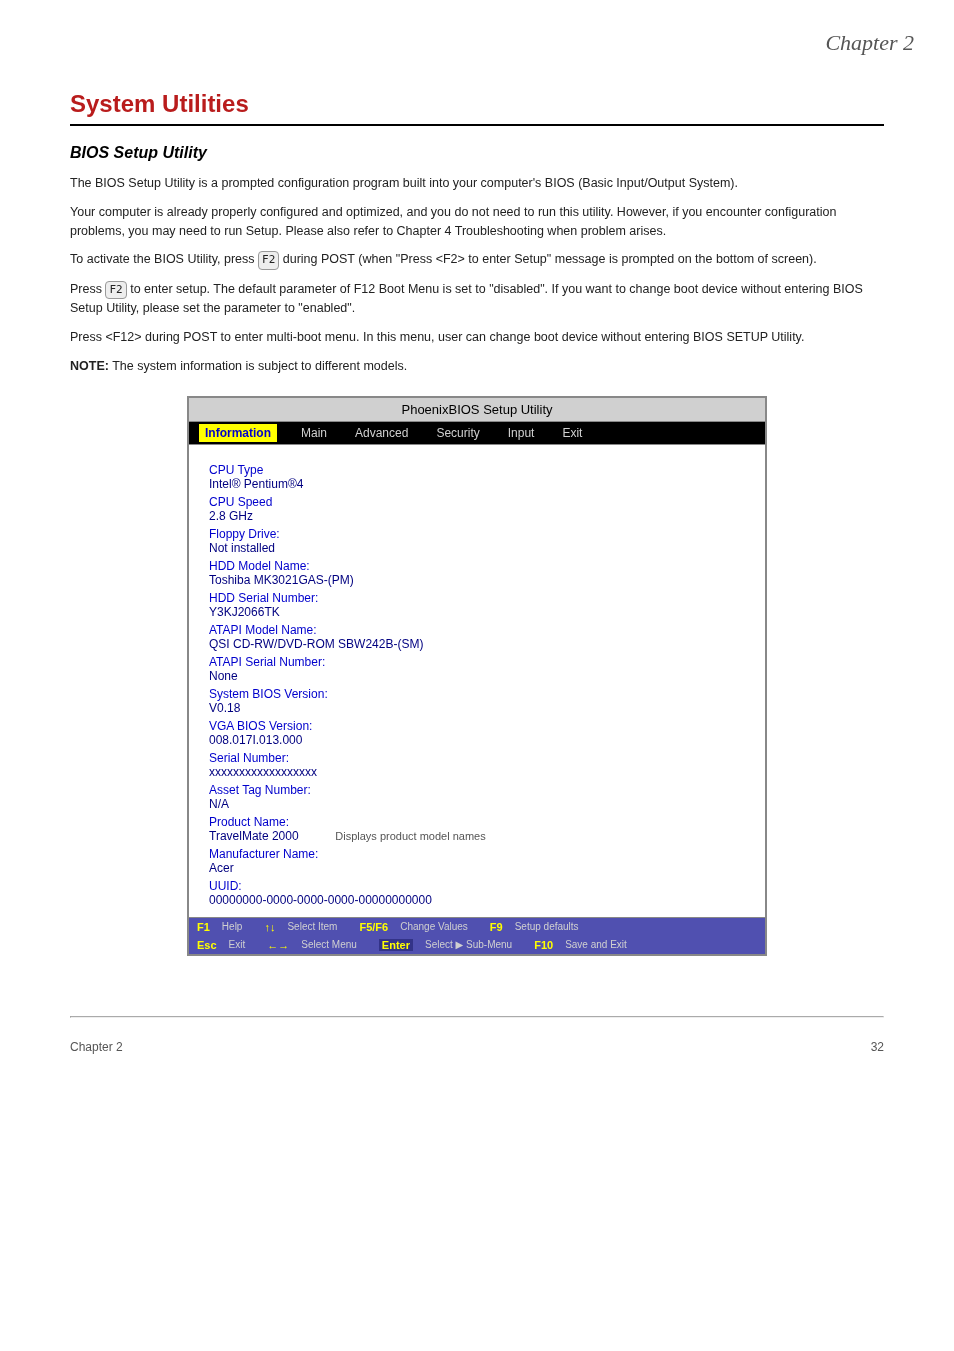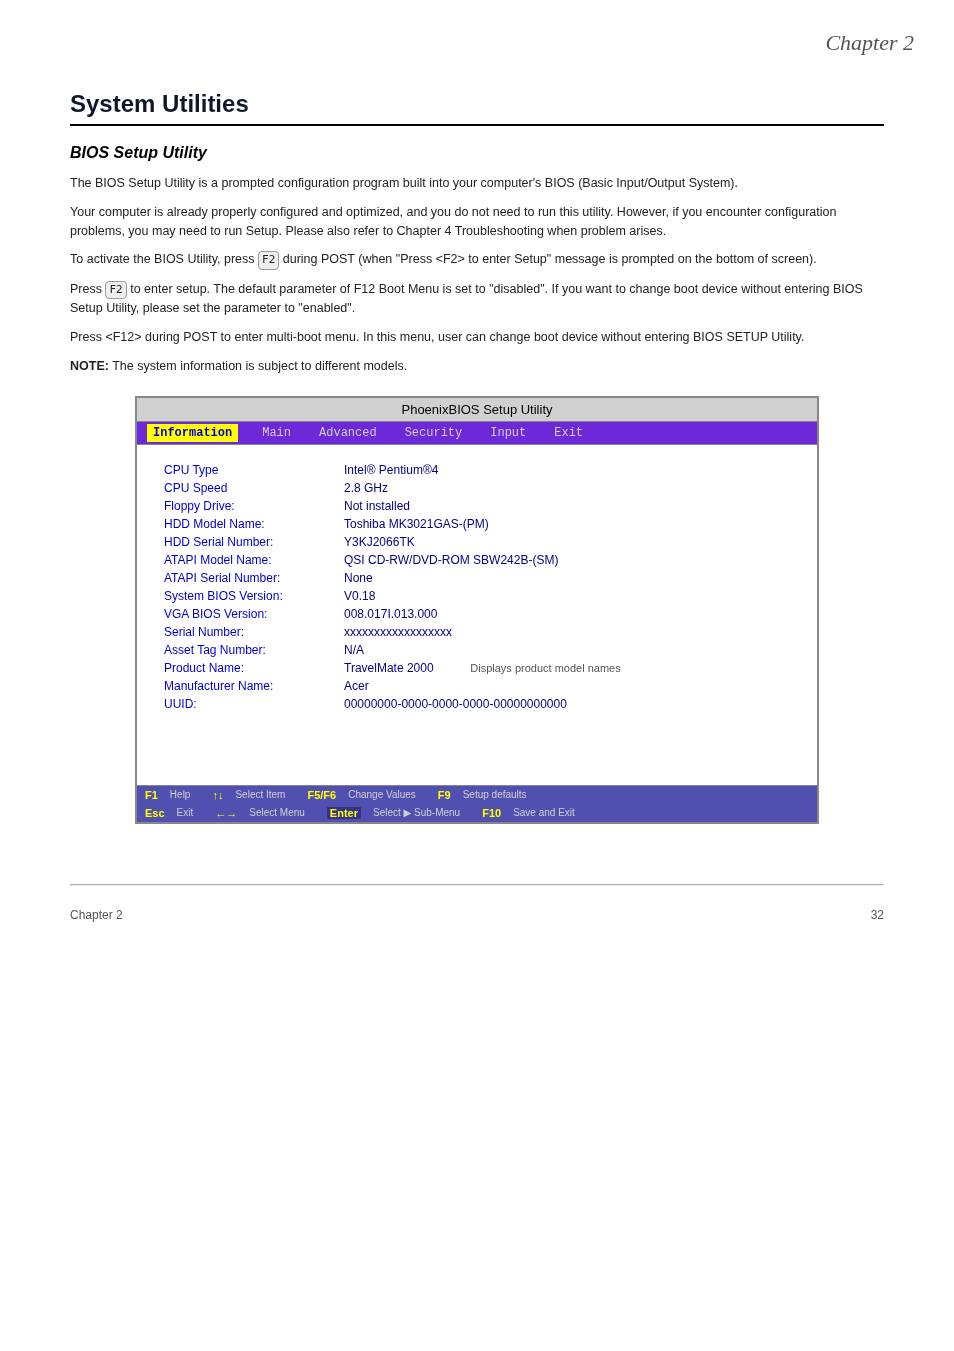--- a/index.html
+++ b/index.html
@@ -24,21 +24,21 @@
       right: 40px;
       font-size: 22px;
       font-style: italic;
       color: #555;
       font-family: Georgia, serif;
     }
 
     .section-title {
       font-size: 24px;
       font-weight: bold;
-      color: #0f172a;
+      color: #b91c1c;
       margin-top: 50px;
       margin-bottom: 6px;
     }
 
     .section-divider {
       border: none;
       border-top: 2px solid #000;
       margin-bottom: 18px;
     }
 
@@ -67,45 +67,44 @@
       background: #eee;
       padding: 0px 3px;
       font-size: 11px;
       border-radius: 4px;
       font-family: monospace;
     }
 
     .bios-container {
       margin-top: 20px;
       border: 2px solid #888;
-      width: 684px;
+      width: 580px;
       margin-left: auto;
       margin-right: auto;
       background: #fff;
     }
 
     .bios-title-bar {
       background: #d0d0d0;
       text-align: center;
       padding: 4px 0;
       font-size: 13px;
       font-weight: normal;
       color: #000;
       border-bottom: 1px solid #888;
     }
 
     .bios-nav {
-      background: #6d28d9;
+      background: #000000;
       display: flex;
       flex-direction: row;
       align-items: center;
       padding: 2px 10px;
       gap: 20px;
       border-bottom: 1px solid #888;
-      font-family: Liberation Mono, monospace;
     }
 
     .bios-nav-item {
       color: #d0d0d0;
       font-size: 12px;
       padding: 2px 4px;
       cursor: pointer;
     }
 
     .bios-nav-item.active {
@@ -115,24 +114,23 @@
       padding: 2px 6px;
     }
 
     .bios-content {
       padding: 10px 20px 6px 20px;
       min-height: 340px;
     }
 
     .bios-row {
       display: flex;
-      flex-direction: row;
+      flex-direction: column;
       margin-bottom: 4px;
       font-size: 12px;
-      margin-left: 7px;
     }
 
     .bios-label {
       color: #0000cc;
       width: 180px;
       flex-shrink: 0;
       font-size: 12px;
     }
 
     .bios-value {

